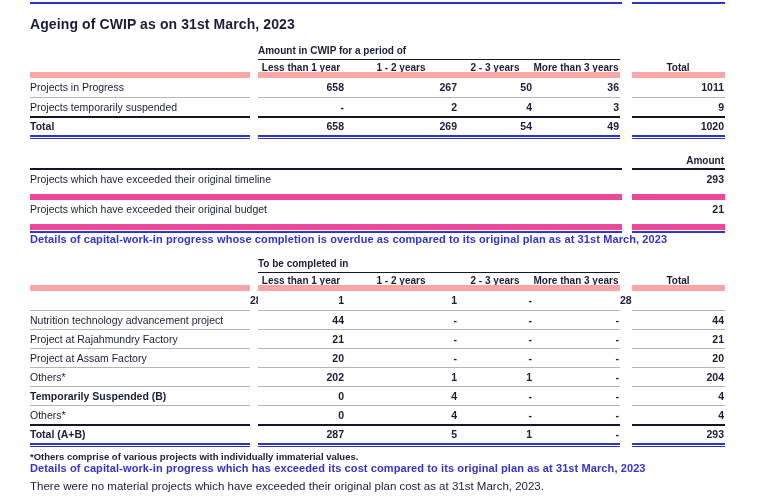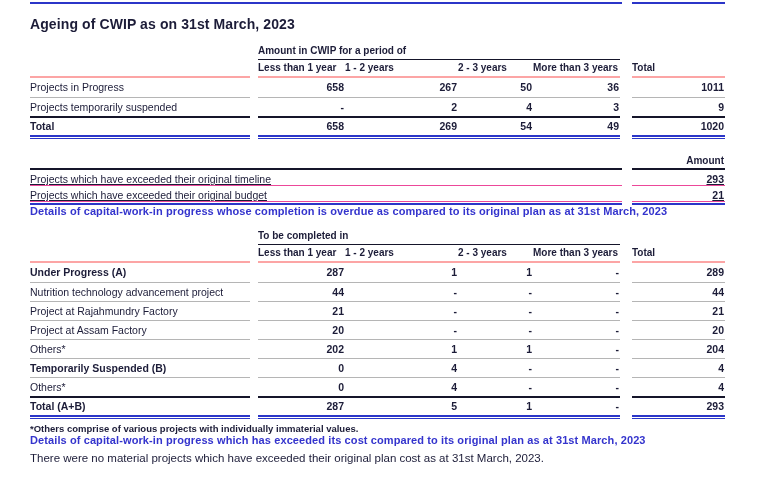--- a/index.html
+++ b/index.html
@@ -23,37 +23,37 @@
   .cell { overflow: hidden; white-space: nowrap; }
   .lbl { text-align: left; font-size: 10.5px; }
   .num { text-align: right; font-size: 10.5px; font-weight: bold; padding-right: 1px; }
   .sp  { }
 
   .gh-row { margin-top: 12px; }
   .gh-row .group-head {
     grid-column: 3 / 7; font-size: 10px; font-weight: bold;
     line-height: 14px; height: 16px; border-bottom: 1.5px solid #15152a;
   }
-  .head-row .cell { border-bottom: 2px solid #fca5a5; line-height: 16px; height: 18px;
-                    font-size: 10px; font-weight: bold; text-align: left; padding-right: 1px; }
+  .head-row .cell { border-bottom: 6px solid #fca5a5; line-height: 16px; height: 18px;
+                    font-size: 10px; font-weight: bold; text-align: center; padding-right: 1px; }
   .data-row .cell  { border-top: 1px solid #b5b5b5; line-height: 18px; height: 19px; }
   .data-row.first .cell { border-top: none; }
   .total-row .cell { border-top: 2px solid #15152a; line-height: 17px; height: 19px; font-weight: bold; }
   .bold-row .lbl   { font-weight: bold; }
 
   
   .rule-row .cell { height: 4px; border-top: 2px solid #2b35c8; border-bottom: 1px solid #2b35c8; }
   .rule-row .dbl4 { grid-column: 3 / 7; }
 
   
   .t2-row { display: grid; grid-template-columns: 592px 10px 93px; }
   .t2-head { margin-top: 14px; }
   .t2-head .cell { border-bottom: 2px solid #15152a; height: 17px; line-height: 15px;
                    font-size: 10px; font-weight: bold; text-align: right; padding-right: 1px; }
-  .t2-data .cell { border-bottom: 1px solid #ec4899; height: 16px; line-height: 18px; text-decoration: underline; }
+  .t2-data .cell { border-bottom: 6px solid #ec4899; height: 30px; line-height: 18px; }
   .t2-rule .cell { height: 2px; background: #2b35c8; margin-top: 1px; }
   .t2-rule .sp   { background: none; }
 
   .blue-heading { color: #3434cd; font-size: 11px; font-weight: bold; margin-top: 0; letter-spacing: .1px; }
   .footnote { font-size: 9.5px; font-weight: 600; margin-top: 4px; }
   .closing  { font-size: 11.5px; margin-top: 6px; }
   .mt12 { margin-top: 12px; }
 </style>
 </head>
 <body>
@@ -163,21 +163,20 @@
         <div class="sp"></div>
       <div class="cell">Less than 1 year</div>
       <div class="cell">1 - 2 years</div>
       <div class="cell">2 - 3 years</div>
       <div class="cell">More than 3 years</div>
       <div class="sp"></div>
       <div class="cell">Total</div>
     </div>
 
     <div class="t-row data-row first bold-row">
-      <div class="cell lbl">Under Progress (A)</div>
         <div class="sp"></div>
       <div class="cell num">287</div>
       <div class="cell num">1</div>
       <div class="cell num">1</div>
       <div class="cell num">-</div>
       <div class="sp"></div>
       <div class="cell num">289</div>
     </div>
     <div class="t-row data-row">
       <div class="cell lbl">Nutrition technology advancement project</div>

